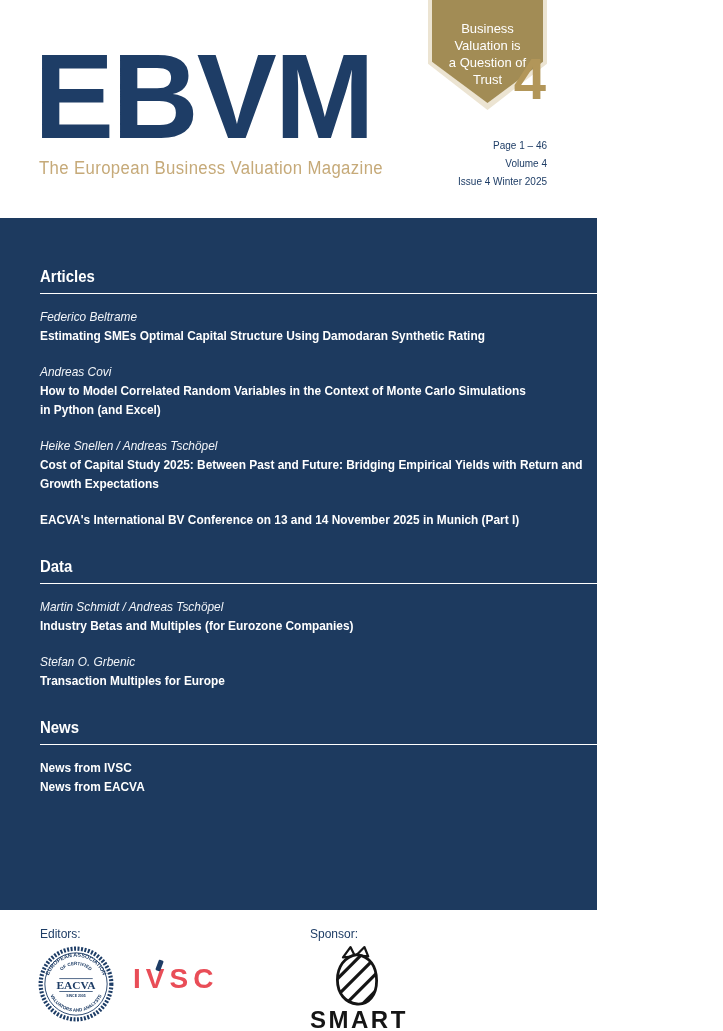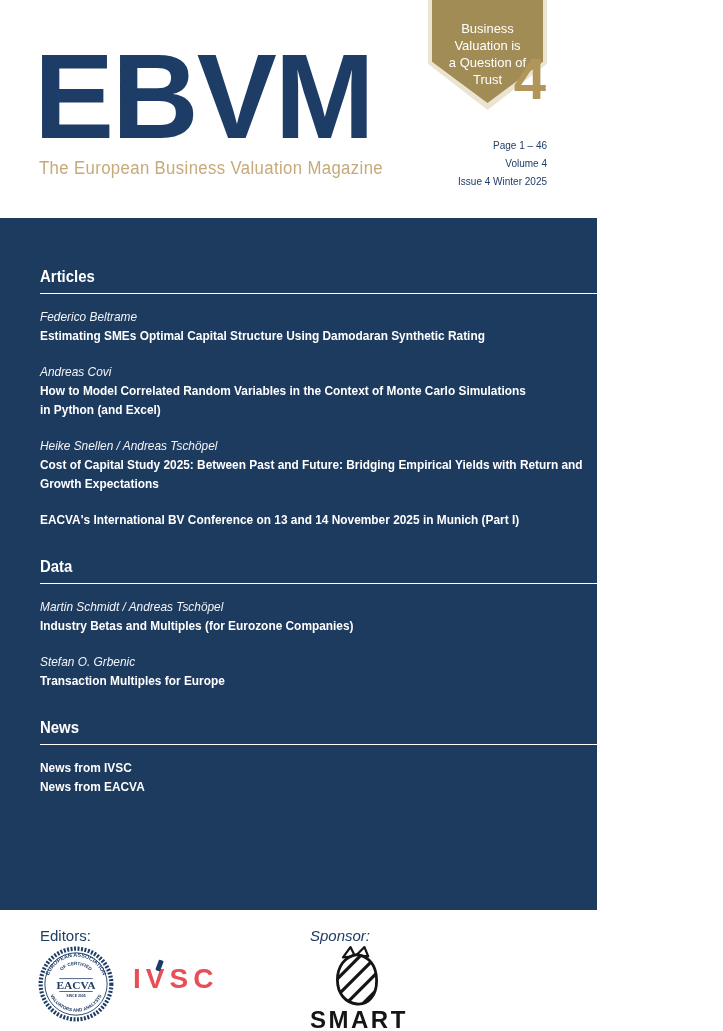--- a/index.html
+++ b/index.html
@@ -36,23 +36,23 @@
   .entry-author{font-size:13.5px;line-height:19px;font-style:italic;font-weight:300;color:#f2f5f9;}
   .entry-row{position:relative;}
   .entry-title{font-size:13.5px;line-height:19px;font-weight:bold;color:#ffffff;margin-right:45px;}
   .entry-page{position:absolute;right:0;bottom:0;font-size:13.5px;line-height:19px;
               font-weight:bold;color:#ffffff;}
   .cond{display:inline-block;transform:scaleX(0.88);transform-origin:0 50%;white-space:nowrap;}
   .cond-block{display:block;transform:scaleX(0.88);transform-origin:0 0;white-space:nowrap;}
 
   
   .footer{position:absolute;left:0;top:910px;width:723px;height:121px;background:#ffffff;}
-  .small-label{position:absolute;top:17px;font-size:15px;color:#1e3d66;}
+  .small-label{position:absolute;top:17px;font-size:12px;color:#1e3d66;}
   .editors-label{left:40px;}
-  .sponsor-label{left:310px;font-style:italic;}
+  .sponsor-label{left:310px;}
   .eacva-seal{position:absolute;left:38px;top:36px;}
   .ivsc{position:absolute;left:133px;top:53px;font-size:28px;font-weight:bold;
         letter-spacing:5px;color:#e94d57;}
   .ivsc-tick{position:absolute;left:24px;top:-3px;width:5px;height:11px;background:#1e3d66;
              transform:rotate(20deg);border-radius:1px;}
   .zebra{position:absolute;left:306px;top:34px;display:flex;align-items:center;flex-direction:column;}
   .zebra-text{margin-left:4px;font-size:24px;line-height:23px;font-weight:bold;color:#151515;
               letter-spacing:2.5px;}
 </style>
 </head>

